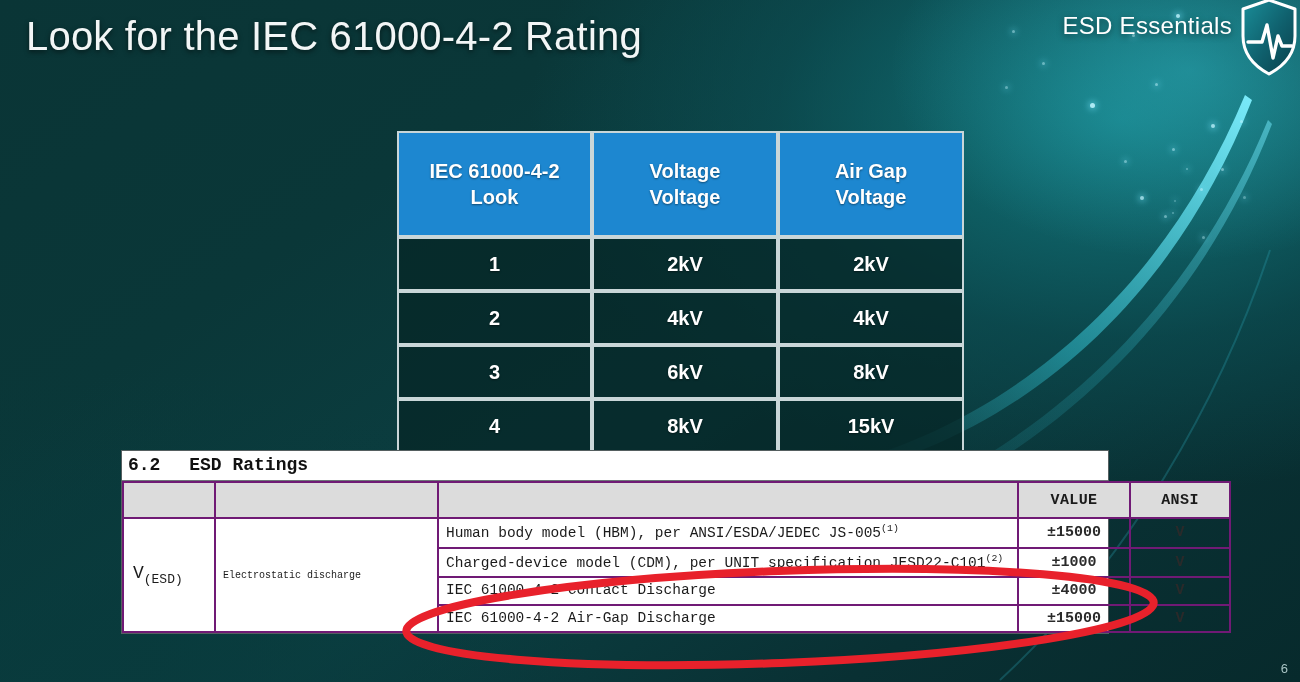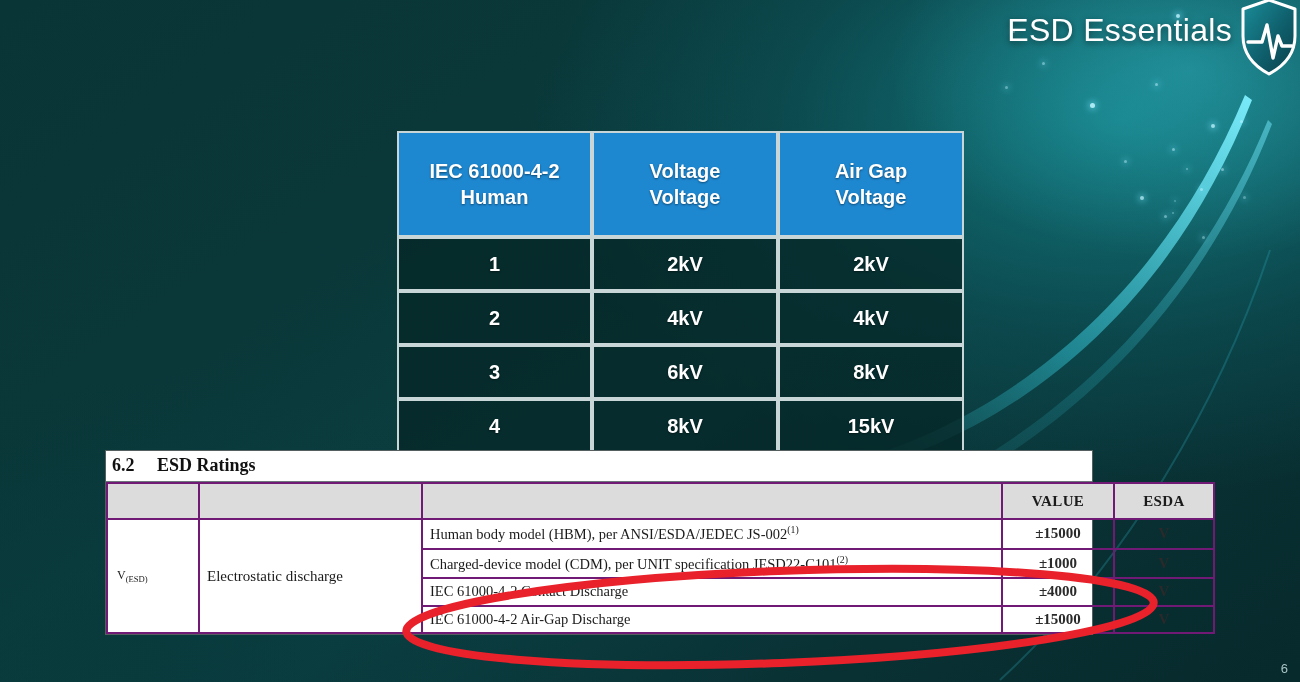--- a/index.html
+++ b/index.html
@@ -51,21 +51,21 @@
     font-weight: 400;
     color: #f2f6f6;
     letter-spacing: 0.2px;
     text-shadow: 0 2px 5px rgba(0,0,0,0.55);
     white-space: nowrap;
   }
   .brand {
     position: absolute;
     right: 68px;
     top: 12px;
-    font-size: 32px;
+    font-size: 24px;
     font-weight: 400;
     color: #ffffff;
     letter-spacing: 0.3px;
     text-shadow: 0 2px 6px rgba(0,0,0,0.5);
     white-space: nowrap;
   }
   .brand-logo {
     position: absolute;
     right: 2px;
     top: -2px;
@@ -105,27 +105,27 @@
     height: 46px;
     padding: 2px 6px;
   }
   .col-level { width: 179px; }
   .col-contact { width: 170px; }
   .col-airgap { width: 170px; }
 
   
   .datasheet {
     position: absolute;
-    left: 105px;
+    left: 121px;
     top: 450px;
     width: 988px;
     background: #ffffff;
     border: 1px solid #555f60;
     box-sizing: border-box;
-    font-family: Liberation Serif, serif;
+    font-family: Liberation Mono, monospace;
     color: #1b1b1b;
   }
   .ds-section {
     padding: 4px 6px 5px 6px;
     font-size: 18px;
     font-weight: bold;
     color: #111111;
     background: #ffffff;
     border-bottom: 1px solid #6d7678;
   }
@@ -150,25 +150,25 @@
     letter-spacing: 0.4px;
     height: 26px;
   }
   .c-sym { width: 92px; }
   .c-param { width: 223px; }
   .c-desc { width: 580px; }
   .c-value { width: 112px; }
   .c-unit { width: 100px; }
 
   .ds-table td.sym {
-    font-size: 12px;
+    font-size: 18px;
     padding-left: 9px;
   }
   .ds-table td.param {
-    font-size: 15px;
+    font-size: 10px;
   }
   .ds-table td.desc {
     font-size: 14.5px;
     line-height: 1.22;
   }
   .ds-table td.value,
   .ds-table td.unit {
     text-align: center;
     font-size: 15px;
     font-weight: bold;
@@ -240,41 +240,42 @@
     <div class="spark" style="left:1202px;top:236px;width:3px;height:3px;opacity:.45;"></div>
     <div class="spark" style="left:1172px;top:212px;width:2px;height:2px;opacity:.4;"></div>
     <div class="spark" style="left:1174px;top:200px;width:2px;height:2px;opacity:.35;"></div>
     <div class="spark" style="left:1042px;top:62px;width:3px;height:3px;opacity:.5;"></div>
     <div class="spark" style="left:1005px;top:86px;width:3px;height:3px;opacity:.45;"></div>
     <div class="spark" style="left:1155px;top:83px;width:3px;height:3px;opacity:.55;"></div>
     <div class="spark" style="left:1012px;top:30px;width:3px;height:3px;opacity:.5;"></div>
     <div class="spark" style="left:1243px;top:196px;width:3px;height:3px;opacity:.4;"></div>
   </div>
 
+  <div class="title">Look for the IEC 61000-4-2 Rating</div>
 
   <div class="brand">ESD Essentials</div>
 
   <svg class="brand-logo" viewBox="0 0 58 80">
     <defs>
       <linearGradient id="shGrad" x1="0" y1="0" x2="1" y2="1">
         <stop offset="0%" stop-color="#1a8e99"></stop>
         <stop offset="55%" stop-color="#0f5f6c"></stop>
         <stop offset="100%" stop-color="#0a3f4a"></stop>
       </linearGradient>
     </defs>
     <path d="M29 2 L55 11 L55 38 C55 56 44 68 29 76 C14 68 3 56 3 38 L3 11 Z" fill="url(#shGrad)" stroke="#ffffff" stroke-width="3" stroke-linejoin="round"></path>
     <path d="M8 44 L22 44 L27 27 L33 60 L38 38 L42 48 L52 48" fill="none" stroke="#ffffff" stroke-width="3.4" stroke-linejoin="round" stroke-linecap="round"></path>
   </svg>
 
   <table class="iec-table">
     <thead>
       <tr>
         <th class="col-level">
           <span>IEC 61000-4-2</span><br>
-          <span>Human</span>
+          <span>Look</span>
         </th>
         <th class="col-contact">
           <span>Voltage</span><br>
           <span>Voltage</span>
         </th>
         <th class="col-airgap">
           <span>Air Gap</span><br>
           <span>Voltage</span>
         </th>
       </tr>
@@ -316,30 +317,30 @@
           <col class="c-desc">
           <col class="c-value">
           <col class="c-unit">
       </colgroup>
       <tbody>
         <tr class="ds-head">
           <td></td>
           <td></td>
           <td></td>
           <td>VALUE</td>
-          <td>ESDA</td>
+          <td>ANSI</td>
         </tr>
 
         <tr>
           <td class="sym" rowspan="4">
             <span>V</span><sub>(ESD)</sub>
           </td>
           <td class="param" rowspan="4">Electrostatic discharge</td>
           <td class="desc">
-            <span>Human body model (HBM), per ANSI/ESDA/JEDEC JS-002</span><sup>(1)</sup>
+            <span>Human body model (HBM), per ANSI/ESDA/JEDEC JS-005</span><sup>(1)</sup>
           </td>
           <td class="value">±15000</td>
           <td class="unit">V</td>
         </tr>
 
         <tr>
           <td class="desc">
             <span>Charged-device model (CDM), per UNIT specification JESD22-C101</span><sup>(2)</sup>
           </td>
           <td class="value">±1000</td>

